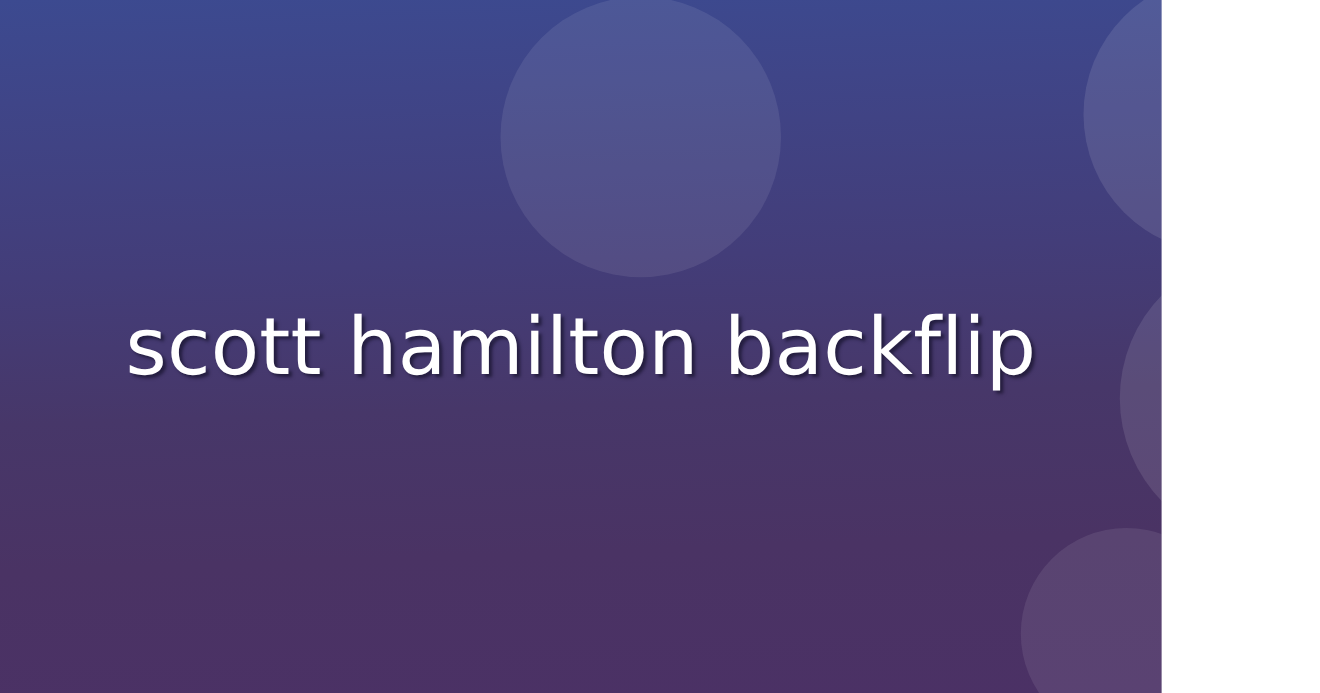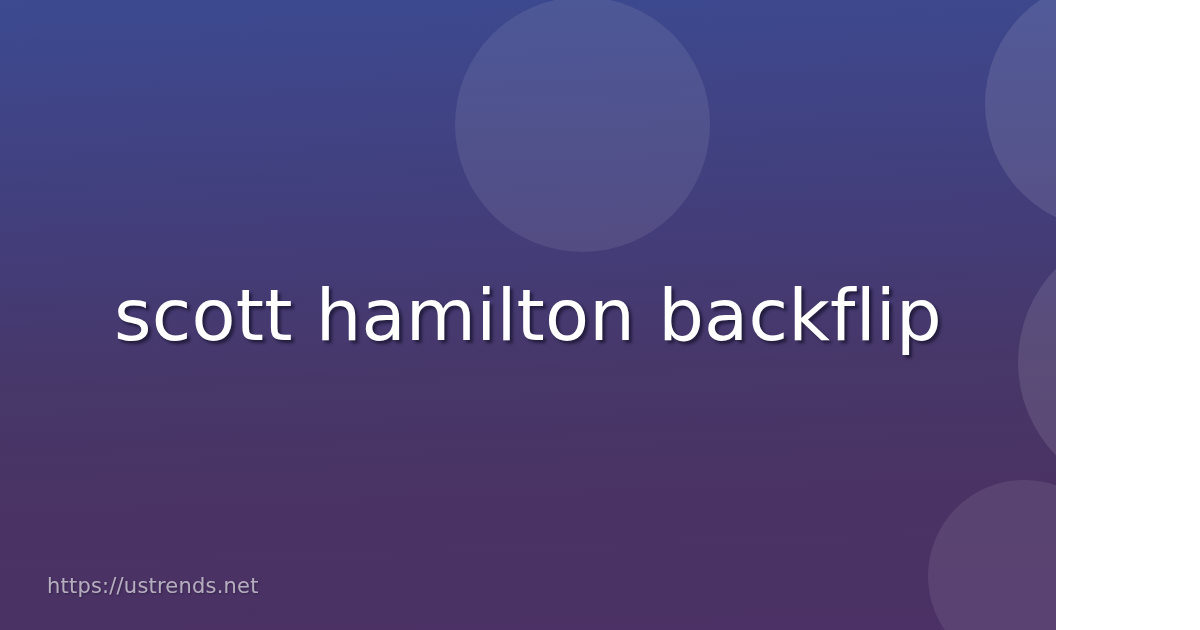--- a/index.html
+++ b/index.html
@@ -119,15 +119,14 @@
   <div class="bubble bubble-center-top"></div>
   <div class="bubble bubble-right-top"></div>
   <div class="bubble bubble-right-upper-small"></div>
   <div class="bubble bubble-right-mid"></div>
   <div class="bubble bubble-bottom-right"></div>
 
   <div class="headline-wrap">
     <h1 class="headline">scott hamilton backflip</h1>
   </div>
 
-  <div class="site-url">https://ustrends.net</div>
 
 </div>
 
 </body></html>

